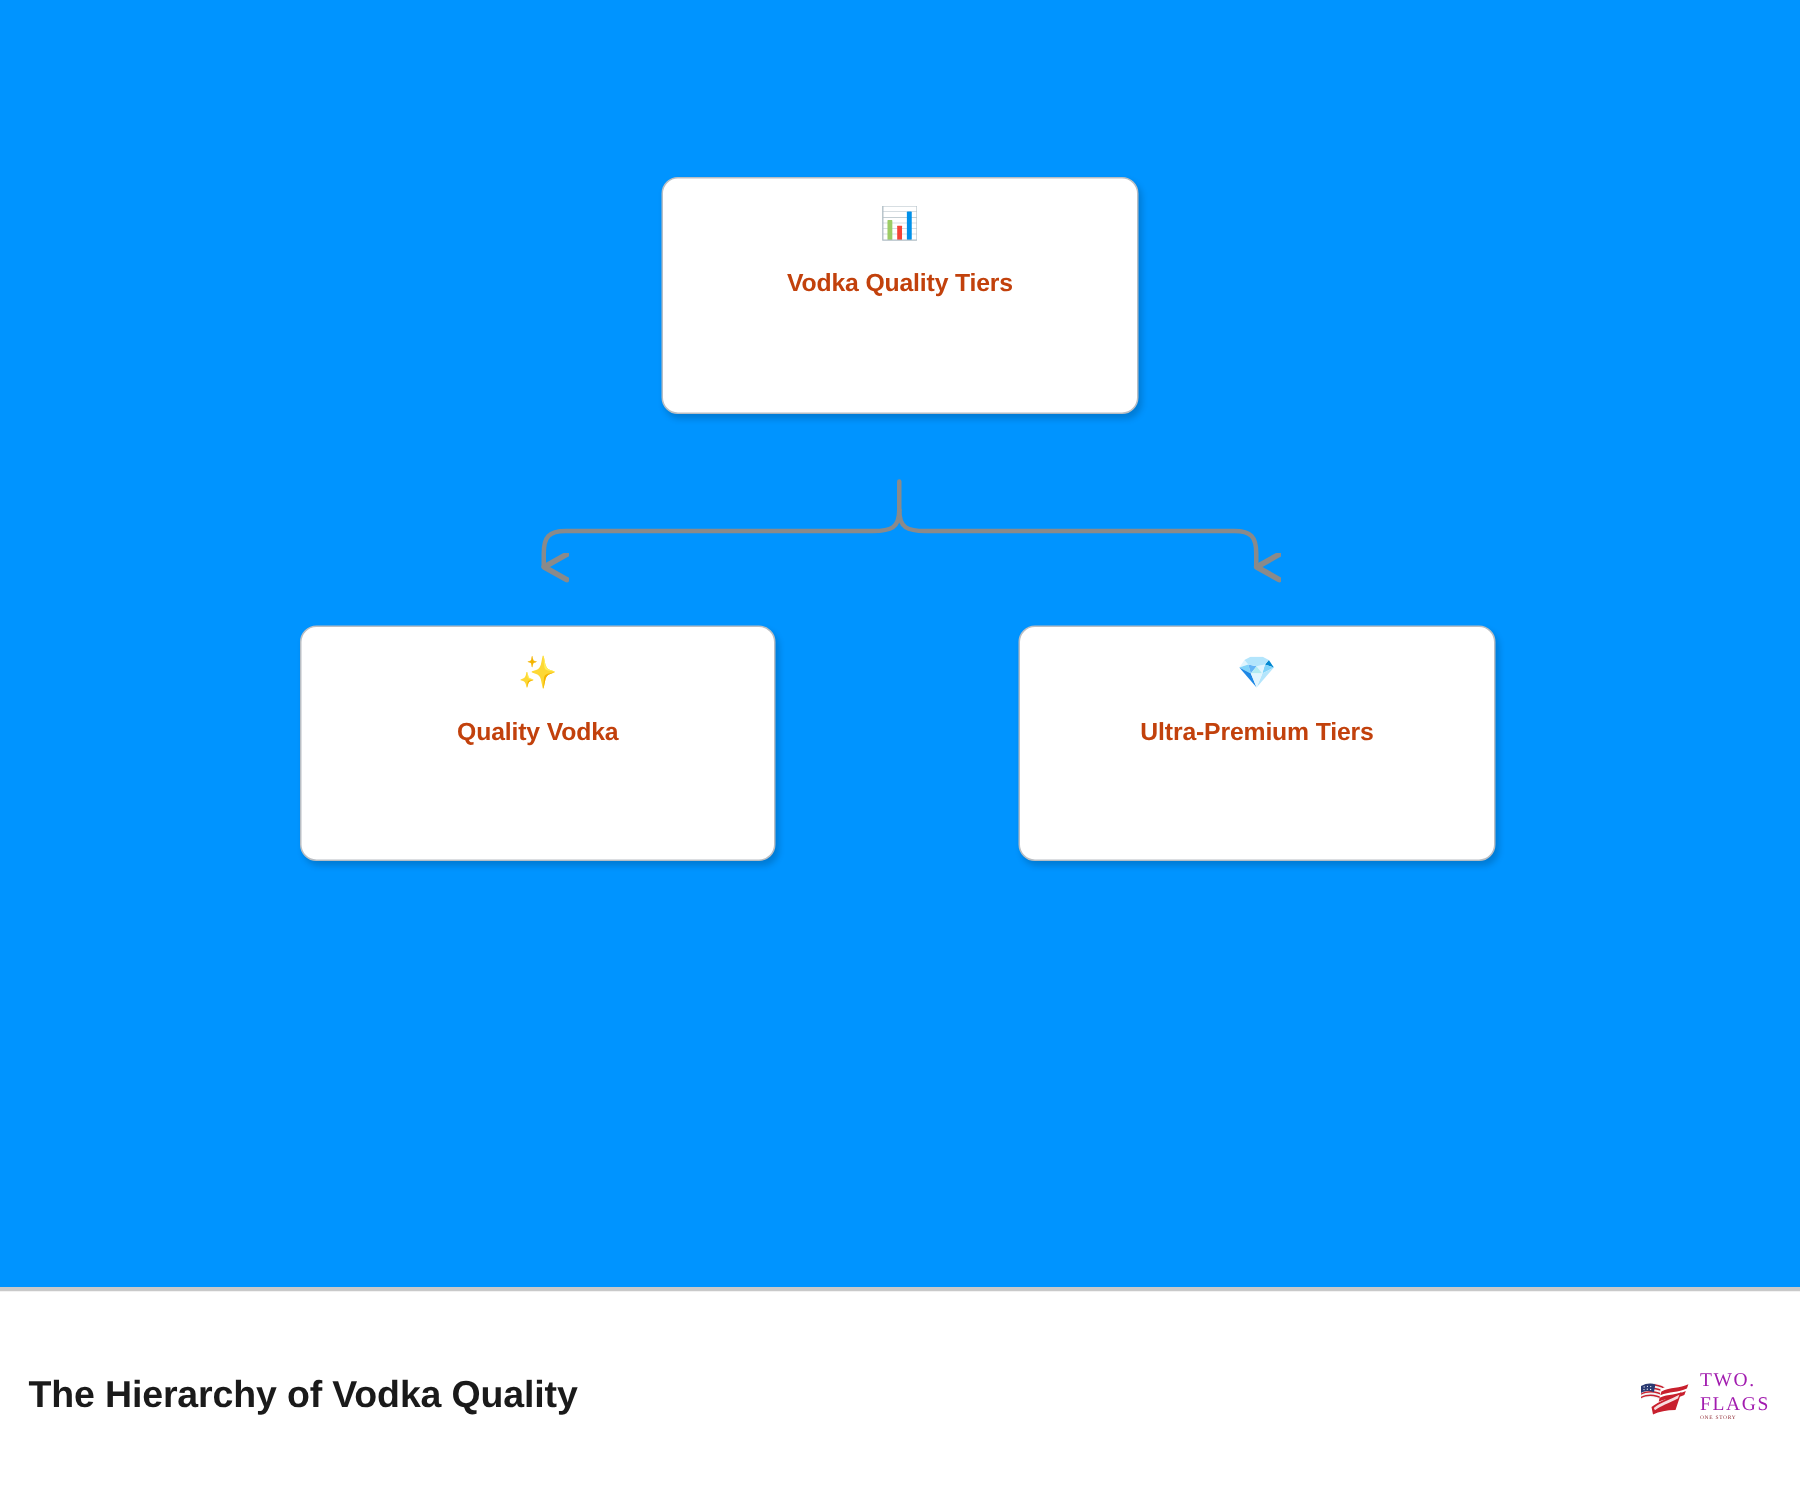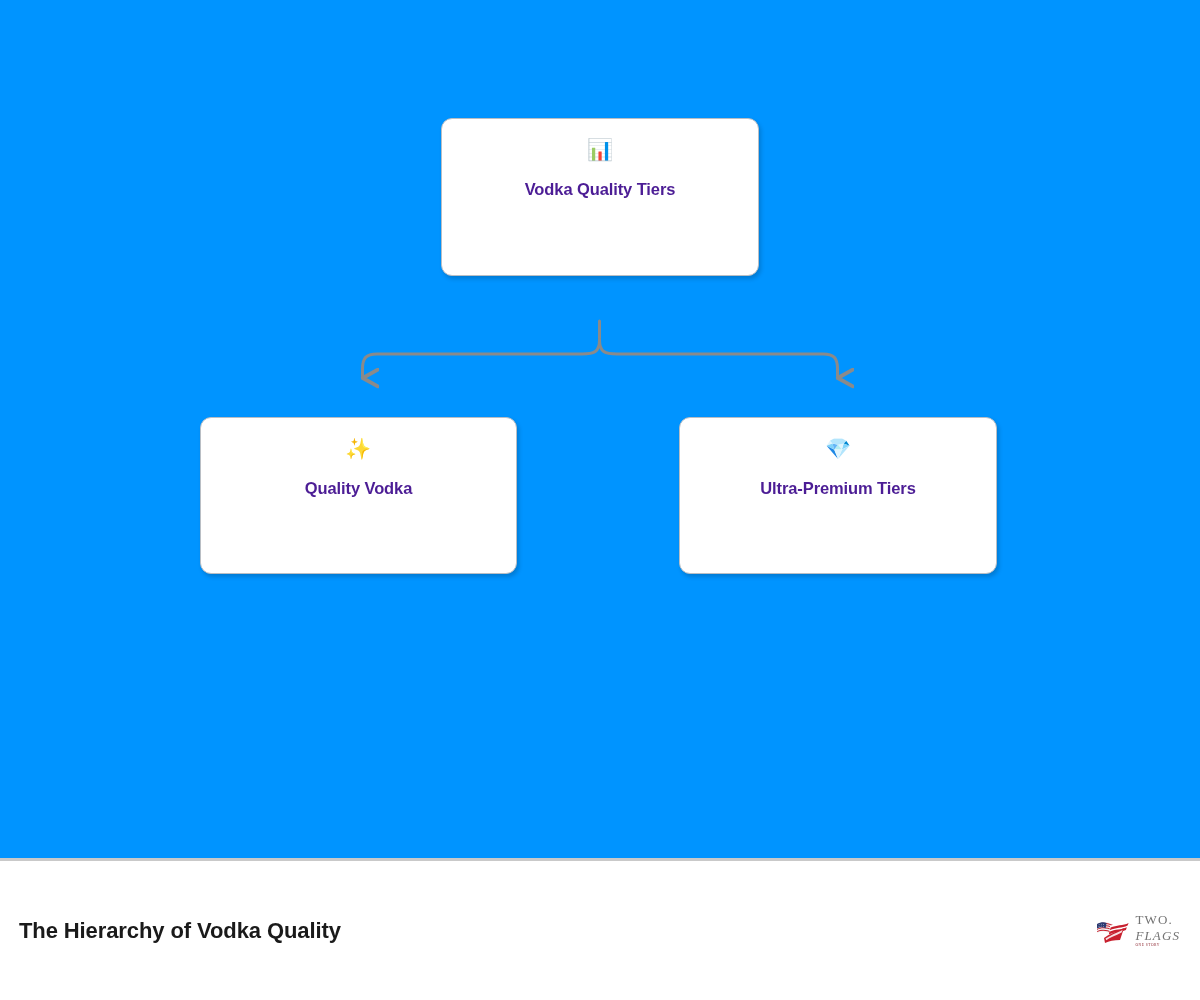--- a/index.html
+++ b/index.html
@@ -59,38 +59,38 @@
     margin-top:18px;
     font-size:21px;
     line-height:26px;
     height:26px;
     user-select:none;
   }
   .node-title {
     margin-top:17px;
     font-size:16.5px;
     font-weight:bold;
-    color:#4c1d95;
+    color:#c2410c;
     letter-spacing:-0.1px;
     text-align:center;
     padding:0 14px;
   }
 
   
   .footer {
     position:absolute; left:0; top:861px;
     width:1200px; height:139px;
     background:#ffffff;
     display:flex;
     align-items:center;
     justify-content:space-between;
     padding:0 19px 0 19px;
   }
   .footer-title {
-    font-size:22px;
+    font-size:25px;
     font-weight:bold;
     color:#1a1a1a;
     letter-spacing:-0.1px;
   }
   .footer-logo {
     display:flex;
     align-items:center;
     gap:6px;
     margin-right:1px;
   }
@@ -98,23 +98,23 @@
   .logo-text {
     display:flex;
     flex-direction:column;
     justify-content:center;
     line-height:1;
   }
   .logo-line1, .logo-line2 {
     font-family:"Liberation Serif", serif;
     font-size:13px;
     letter-spacing:1.1px;
-    color:#737373;
+    color:#a21caf;
   }
-  .logo-line2 { margin-top:3px;font-style:italic; }
+  .logo-line2 { margin-top:3px; }
   .logo-tag {
     font-family:"Liberation Serif", serif;
     font-size:3.6px;
     letter-spacing:0.5px;
     color:#8d2731;
     margin-top:2px;
   }
 </style>
 </head>
 <body>

